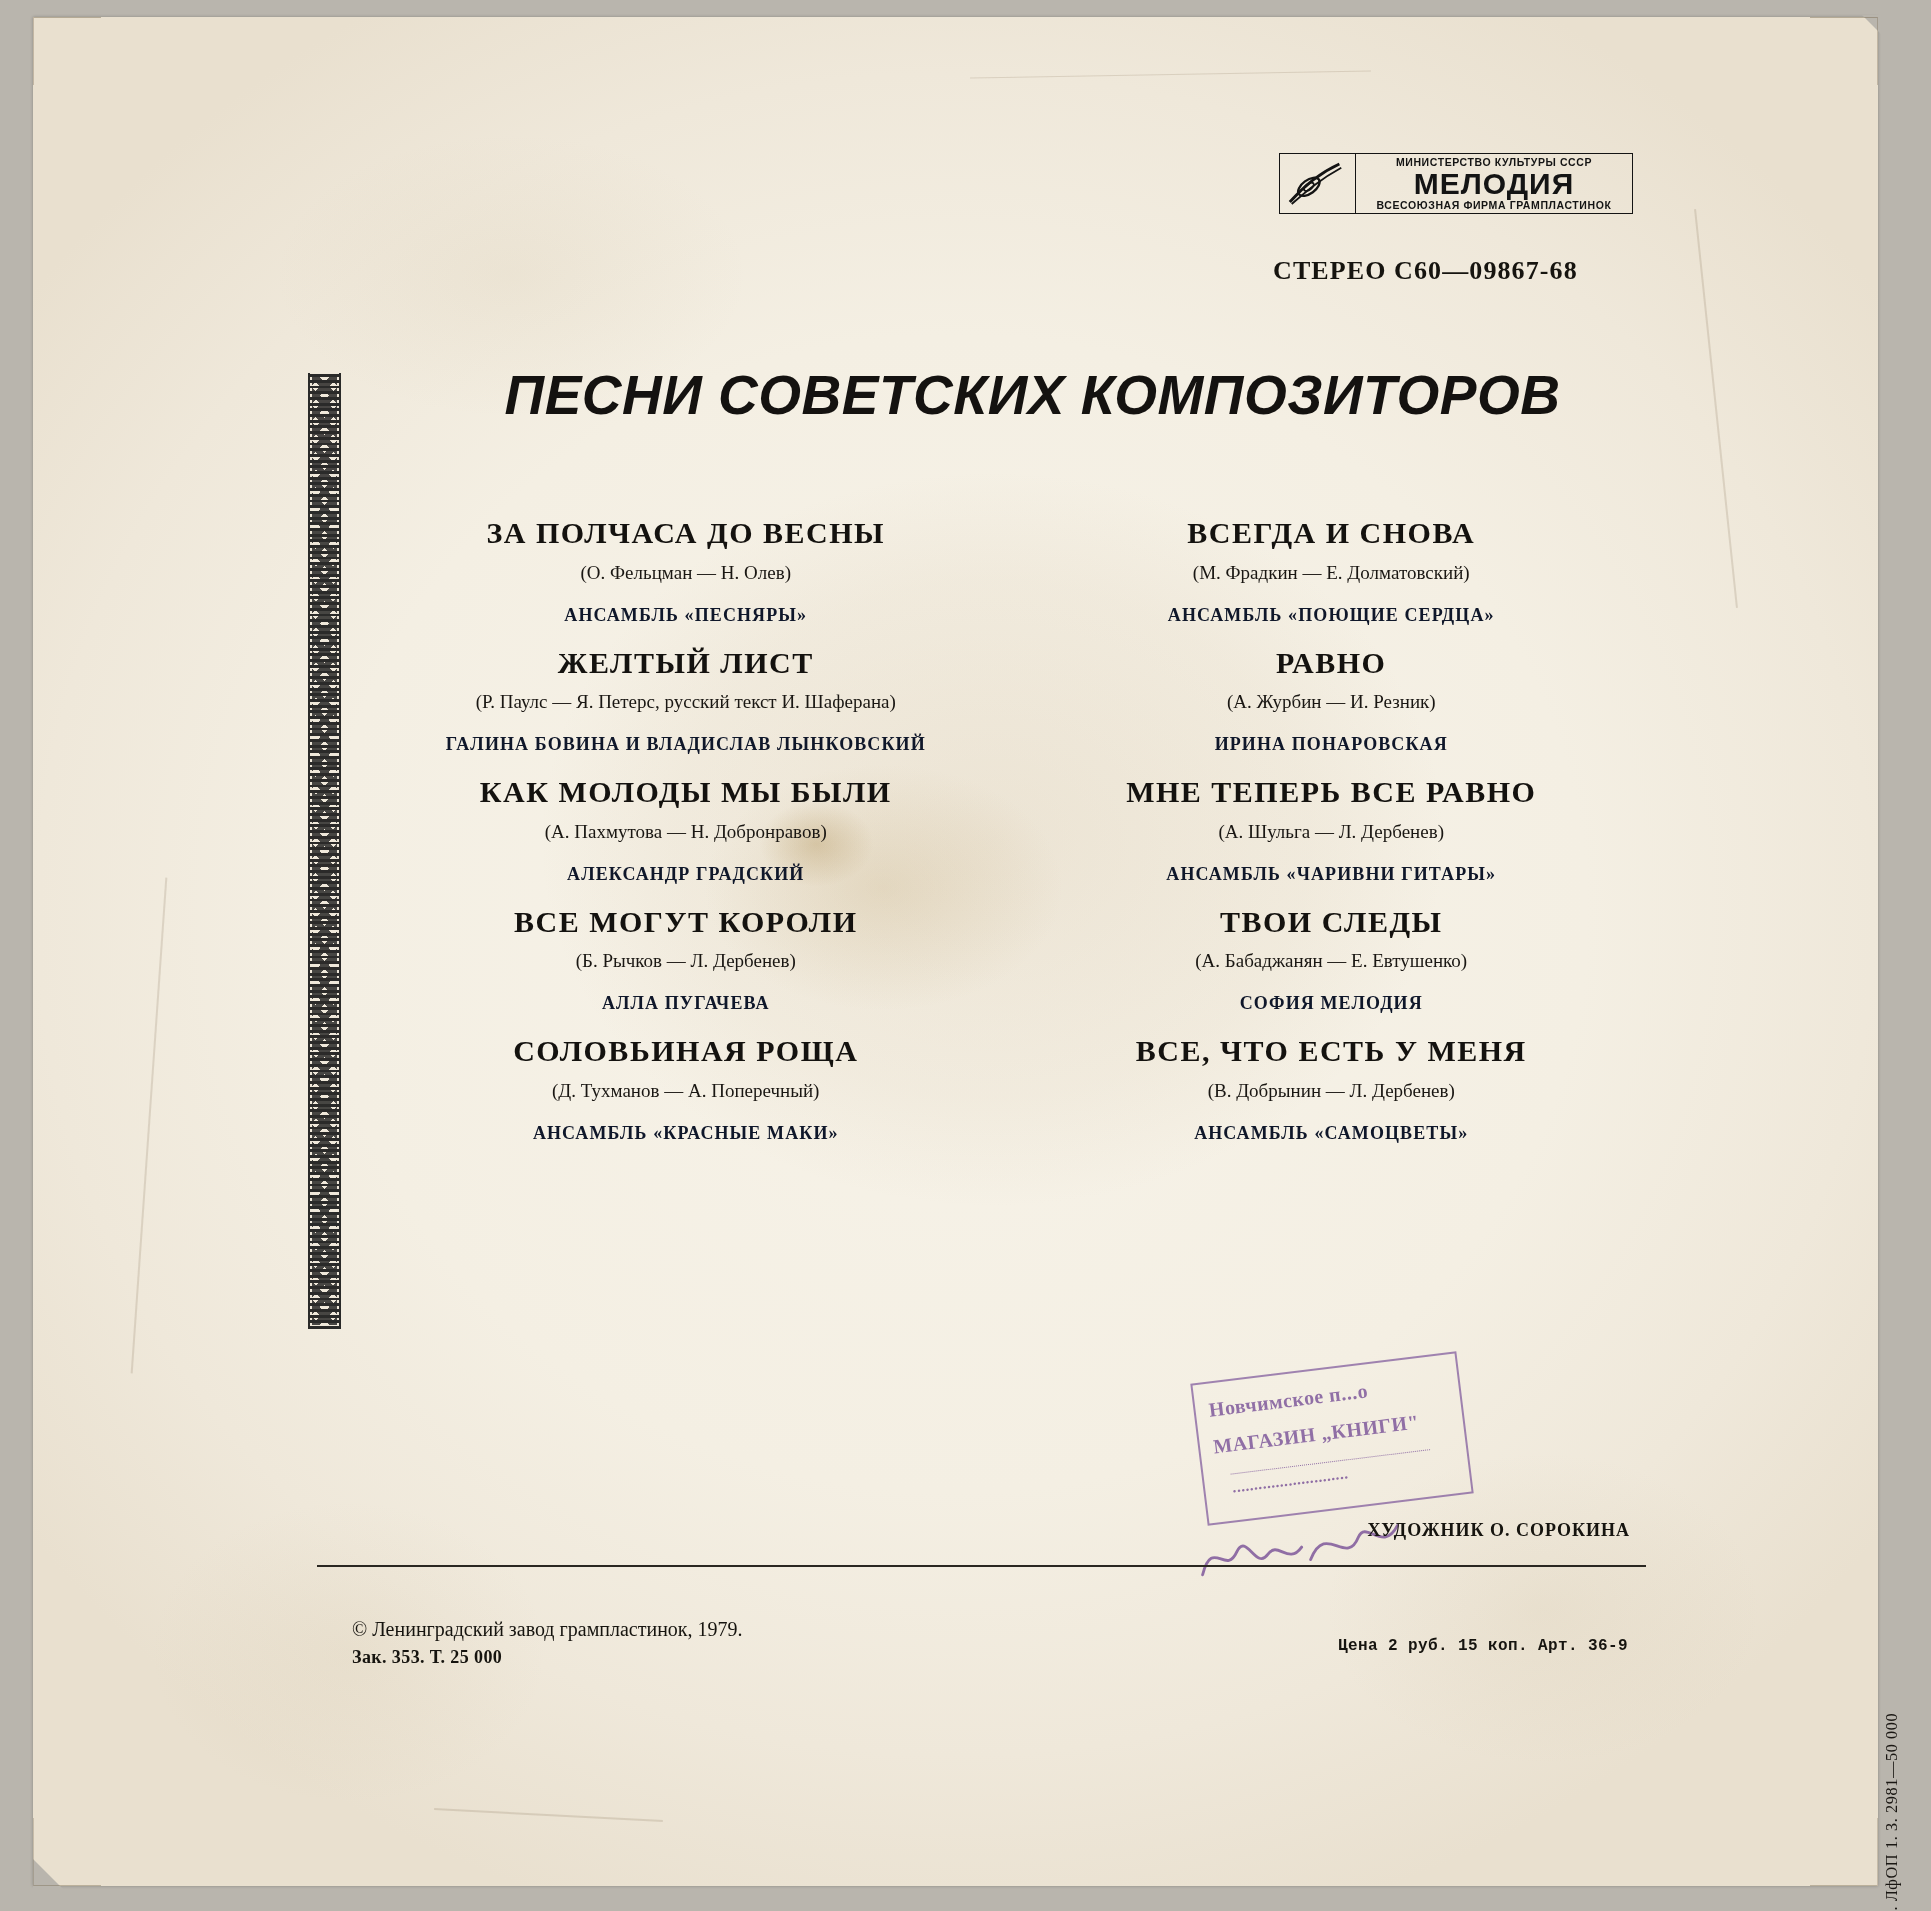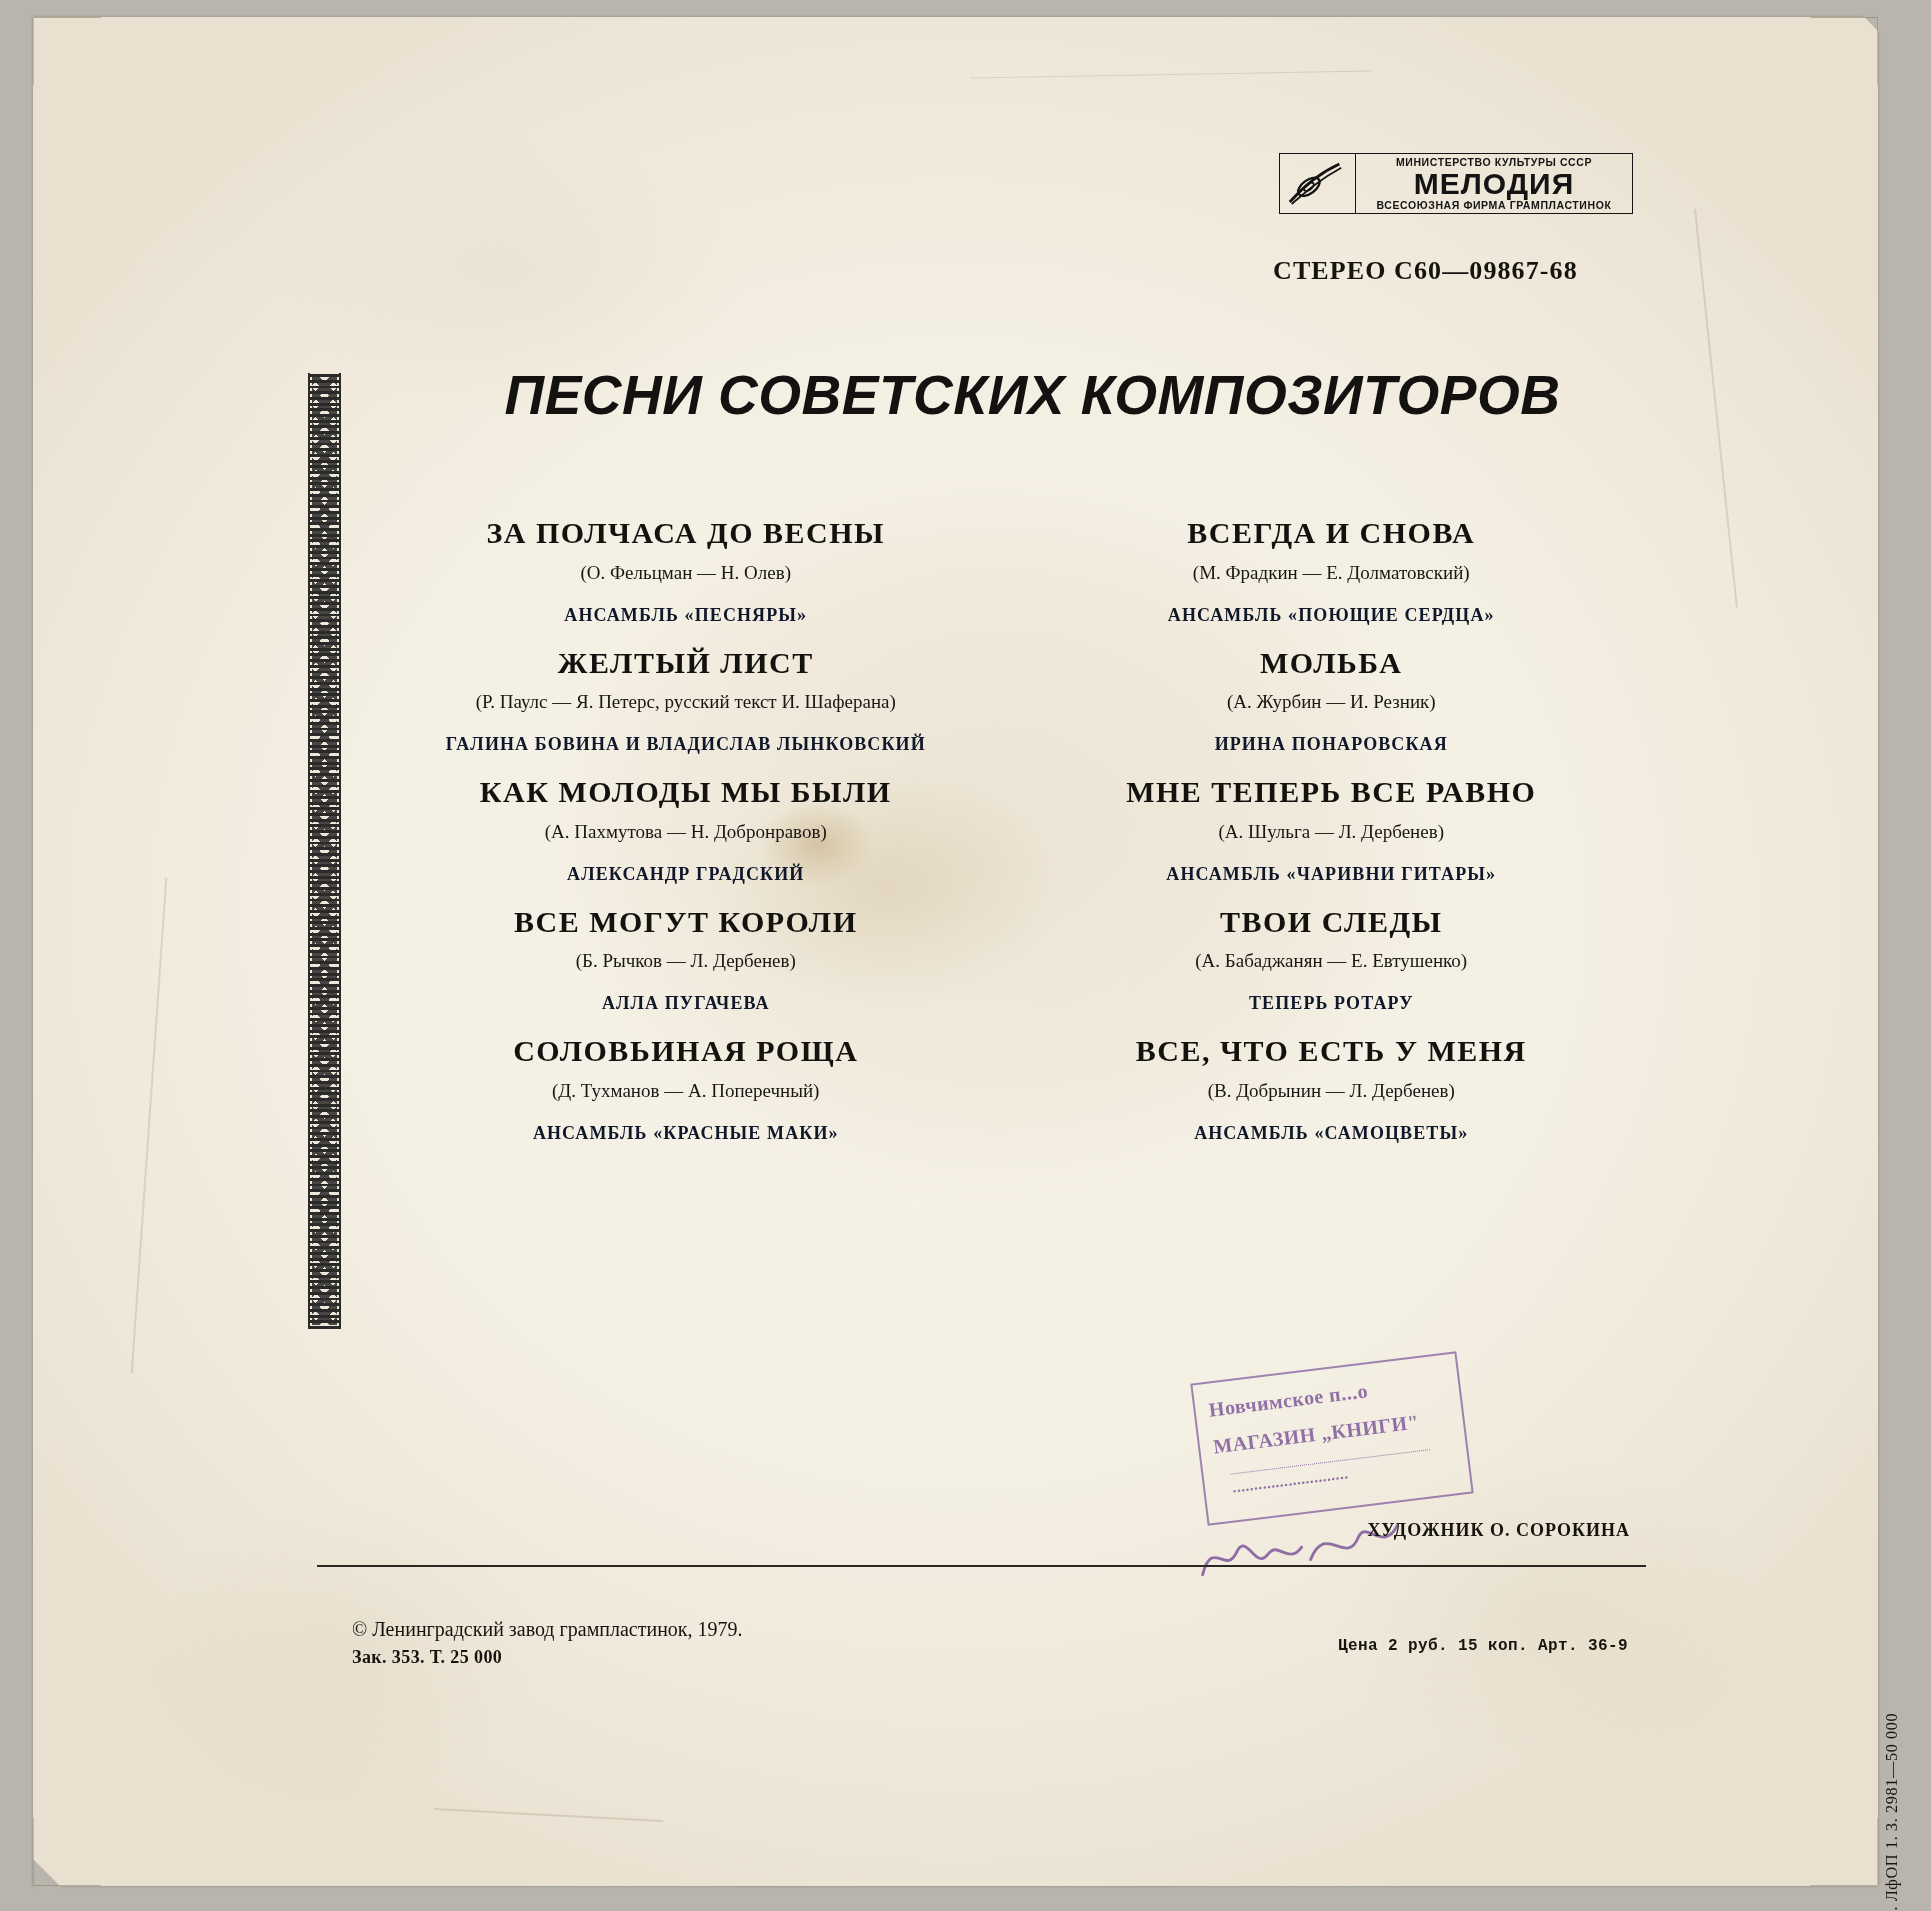--- a/index.html
+++ b/index.html
@@ -357,21 +357,21 @@
       <div class="track-performer">АНСАМБЛЬ «ПОЮЩИЕ СЕРДЦА»</div>
     </div>
 
     <div class="track">
       <div class="track-title">ЖЕЛТЫЙ ЛИСТ</div>
       <div class="track-credit">(Р. Паулс — Я. Петерс, русский текст И. Шаферана)</div>
       <div class="track-performer">ГАЛИНА БОВИНА И ВЛАДИСЛАВ ЛЫНКОВСКИЙ</div>
     </div>
 
     <div class="track">
-      <div class="track-title">МОЛЬБА</div>
+      <div class="track-title">РАВНО</div>
       <div class="track-credit">(А. Журбин — И. Резник)</div>
       <div class="track-performer">ИРИНА ПОНАРОВСКАЯ</div>
     </div>
 
     <div class="track">
       <div class="track-title">КАК МОЛОДЫ МЫ БЫЛИ</div>
       <div class="track-credit">(А. Пахмутова — Н. Добронравов)</div>
       <div class="track-performer">АЛЕКСАНДР ГРАДСКИЙ</div>
     </div>
 
@@ -383,21 +383,21 @@
 
     <div class="track">
       <div class="track-title">ВСЕ МОГУТ КОРОЛИ</div>
       <div class="track-credit">(Б. Рычков — Л. Дербенев)</div>
       <div class="track-performer">АЛЛА ПУГАЧЕВА</div>
     </div>
 
     <div class="track">
       <div class="track-title">ТВОИ СЛЕДЫ</div>
       <div class="track-credit">(А. Бабаджанян — Е. Евтушенко)</div>
-      <div class="track-performer">ТЕПЕРЬ РОТАРУ</div>
+      <div class="track-performer">СОФИЯ МЕЛОДИЯ</div>
     </div>
 
     <div class="track">
       <div class="track-title">СОЛОВЬИНАЯ РОЩА</div>
       <div class="track-credit">(Д. Тухманов — А. Поперечный)</div>
       <div class="track-performer">АНСАМБЛЬ «КРАСНЫЕ МАКИ»</div>
     </div>
 
     <div class="track">
       <div class="track-title">ВСЕ, ЧТО ЕСТЬ У МЕНЯ</div>

